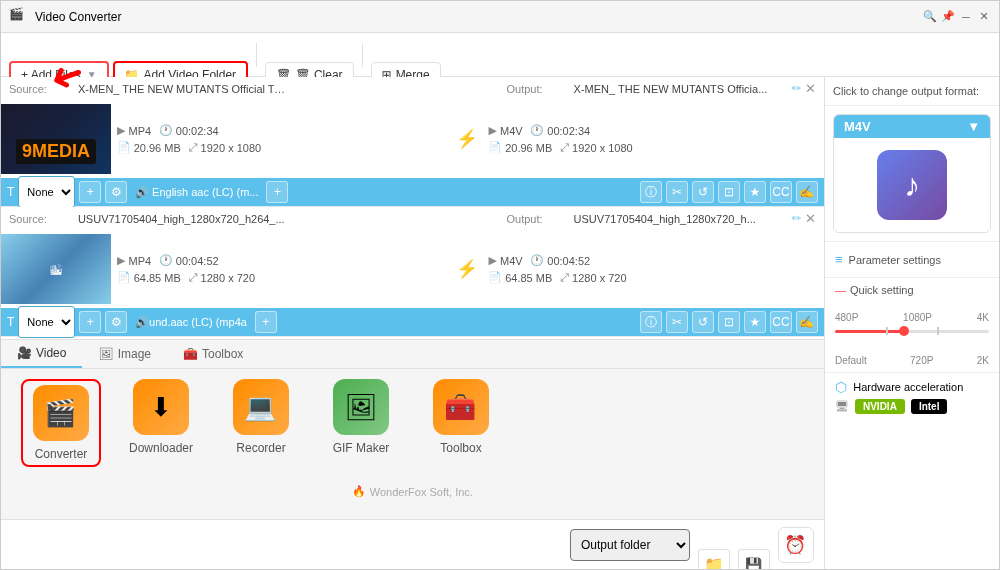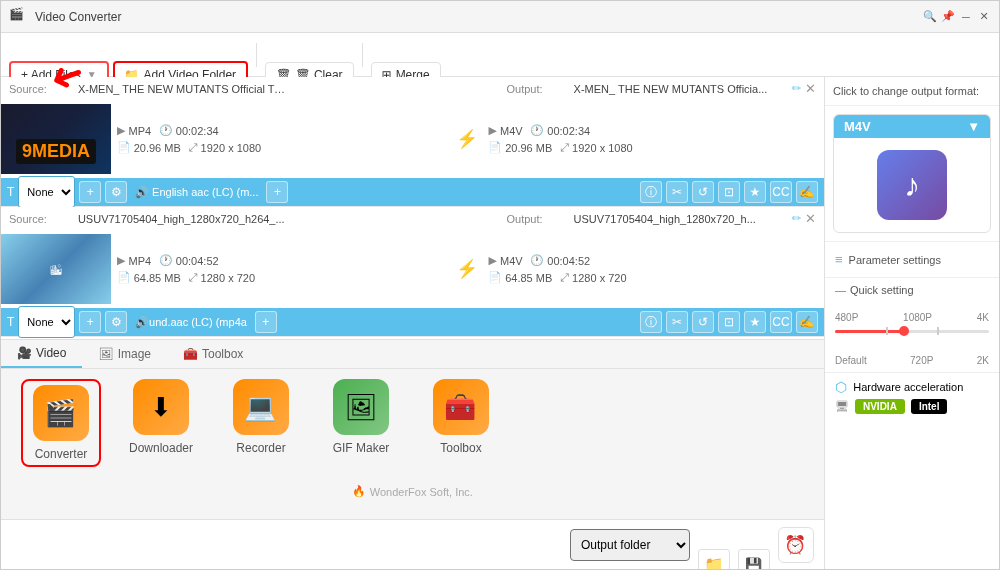--- a/index.html
+++ b/index.html
@@ -8,21 +8,21 @@
     .title-bar {
       background: #f5f5f5;
       height: 32px;
       display: flex;
       align-items: center;
       padding: 0 8px;
       border-bottom: 1px solid #ddd;
       user-select: none;
     }
     .title-bar-icon { width: 20px; height: 20px; margin-right: 6px; }
-    .title-bar-title { font-size: 12px; color: #404040; flex: 1; }
+    .title-bar-title { font-size: 12px; color: #000000; flex: 1; }
     .title-bar-controls { display: flex; gap: 4px; }
     .title-bar-btn { width: 14px; height: 14px; display: flex; align-items: center; justify-content: center; cursor: pointer; font-size: 11px; color: #666; }
 
     .toolbar {
       background: #fff;
       height: 44px;
       display: flex;
       align-items: center;
       padding: 0 8px;
       gap: 4px;

